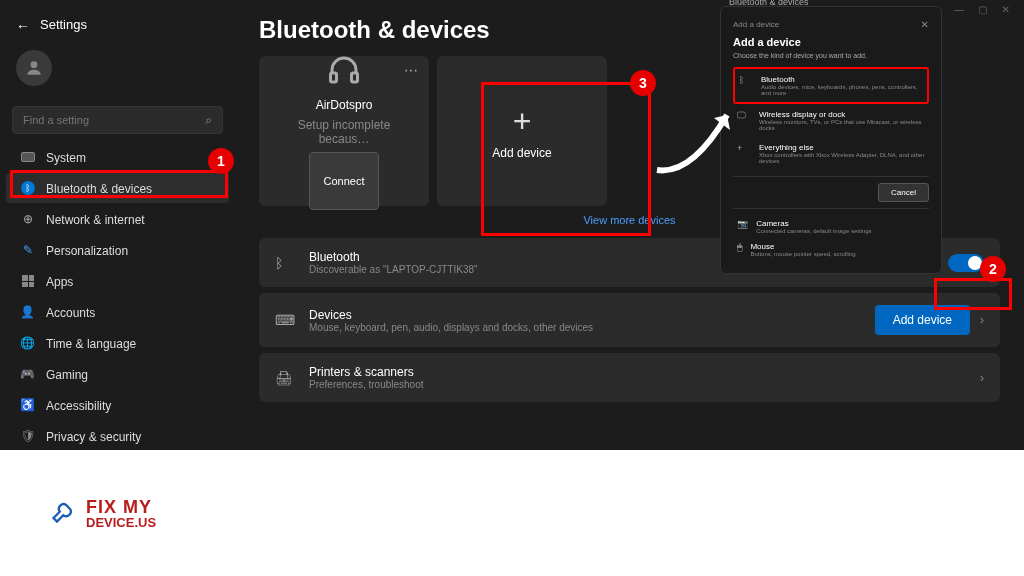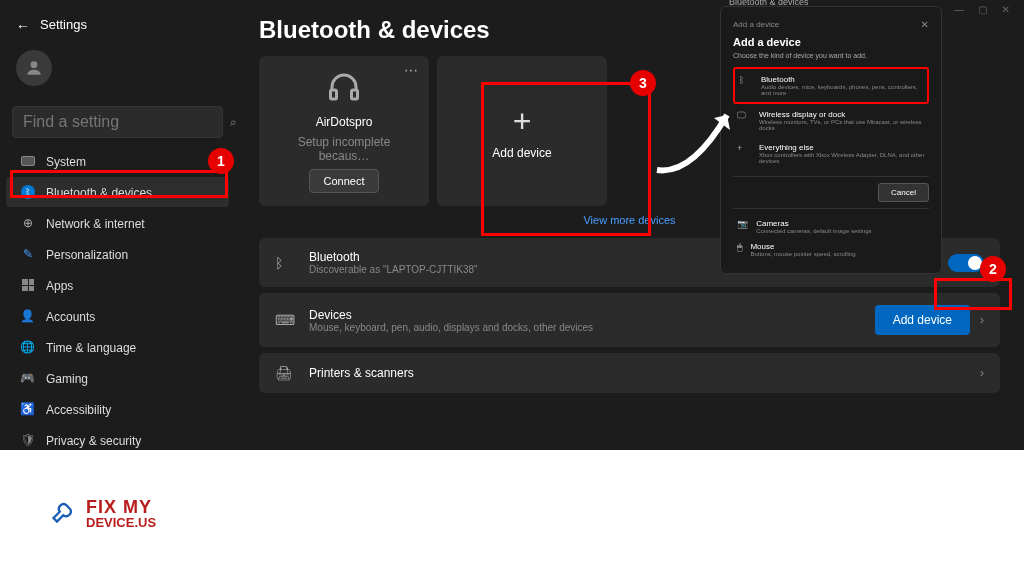--- a/index.html
+++ b/index.html
@@ -7,21 +7,21 @@
 .app { display: flex; height: 450px; background: #1c1c1c; color: #ffffff; position: relative; }
 
 
 .sidebar { width: 235px; background: #1c1c1c; padding: 10px 0; flex-shrink: 0; }
 .back-row { display: flex; align-items: center; padding: 6px 16px; gap: 10px; font-size: 13px; }
 .back-arrow { font-size: 14px; }
 .profile-row { padding: 12px 16px; }
 .avatar { width: 36px; height: 36px; background: #3a3a3a; border-radius: 50%; display: flex; align-items: center; justify-content: center; }
 .avatar svg { width: 20px; height: 20px; fill: #888; }
 .search-box { margin: 8px 12px; background: #2b2b2b; border: 1px solid #333; border-radius: 4px; display: flex; align-items: center; padding: 6px 10px; }
-.search-box input { background: transparent; border: none; color: #ccc; outline: none; font-size: 16px; flex: 1; }
+.search-box input { background: transparent; border: none; color: #ccc; outline: none; font-size: 11px; flex: 1; }
 .search-box .mag { color: #888; font-size: 12px; }
 .nav { margin-top: 6px; }
 .nav-item { display: flex; align-items: flex-end; gap: 10px; padding: 7px 14px; font-size: 12px; color: #ddd; cursor: pointer; border-radius: 4px; margin: 1px 6px; }
 .nav-item.active { background: #2d2d2d; }
 .nav-icon { width: 16px; height: 16px; display: inline-flex; align-items: center; justify-content: center; font-size: 12px; }
 .ic-system { background: #555; border-radius: 2px; width: 14px; height: 10px; border: 1px solid #888; }
 .ic-bt { width: 14px; height: 14px; background: #0078d4; border-radius: 50%; color: #fff; font-size: 9px; display: flex; align-items: center; justify-content: center; }
 .ic-net { color: #aaa; }
 .ic-pers { color: #4a9eff; }
 .ic-apps { width: 12px; height: 12px; display: grid; grid-template-columns: 1fr 1fr; gap: 1px; }
@@ -35,21 +35,21 @@
 
 
 .main { flex: 1; padding: 16px 24px; overflow: hidden; position: relative; }
 .page-title { font-size: 24px; font-weight: 600; margin-bottom: 12px; }
 .cards-row { display: flex; gap: 8px; margin-bottom: 8px; }
 .card { background: #2b2b2b; border-radius: 6px; padding: 16px; width: 170px; height: 150px; display: flex; flex-direction: column; align-items: center; justify-content: center; gap: 6px; position: relative; }
 .card .more { position: absolute; top: 6px; right: 10px; color: #aaa; font-size: 14px; letter-spacing: 1px; }
 .card-headphone svg { width: 36px; height: 36px; fill: none; stroke: #aaa; stroke-width: 2; }
 .card-title { font-size: 12px; color: #fff; }
 .card-sub { font-size: 12px; color: #888; text-align: center; }
-.connect-btn { background: #3a3a3a; border: 1px solid #555; border-radius: 4px; padding: 5px 14px; font-size: 11px; color: #fff; cursor: pointer; }
+.connect-btn { background: #3a3a3a; border: 1px solid #555; border-radius: 4px; padding: 22px 14px; font-size: 11px; color: #fff; cursor: pointer; }
 .add-card { cursor: pointer; }
 .add-plus { font-size: 32px; color: #ddd; font-weight: 200; }
 .view-more { text-align: center; color: #4a9eff; font-size: 11px; margin: 8px 0 12px; cursor: pointer; }
 .setting-row { background: #2b2b2b; border-radius: 6px; padding: 12px 16px; display: flex; align-items: center; gap: 14px; margin-bottom: 6px; }
 .row-icon { width: 20px; color: #aaa; font-size: 14px; }
 .row-text { flex: 1; }
 .row-title { font-size: 12px; color: #fff; }
 .row-sub { font-size: 10px; color: #888; }
 .row-end { display: flex; align-items: center; gap: 10px; }
 .toggle { width: 36px; height: 18px; background: #0067c0; border-radius: 9px; position: relative; }
@@ -225,20 +225,21 @@
       <div class="row-end">
         <button class="add-btn">Add device</button>
         <span class="chevron">›</span>
       </div>
     </div>
 
     <div class="setting-row">
       <span class="row-icon">🖨</span>
       <div class="row-text">
         <div class="row-title">Printers &amp; scanners</div>
+        <div class="row-sub">Preferences, troubleshoot</div>
       </div>
       <div class="row-end">
           <span class="chevron">›</span>
         </div>
     </div>
   </div>
 
   <div class="popup">
     <div class="popup-top-bar">Bluetooth &amp; devices</div>
     <div class="popup-header">

